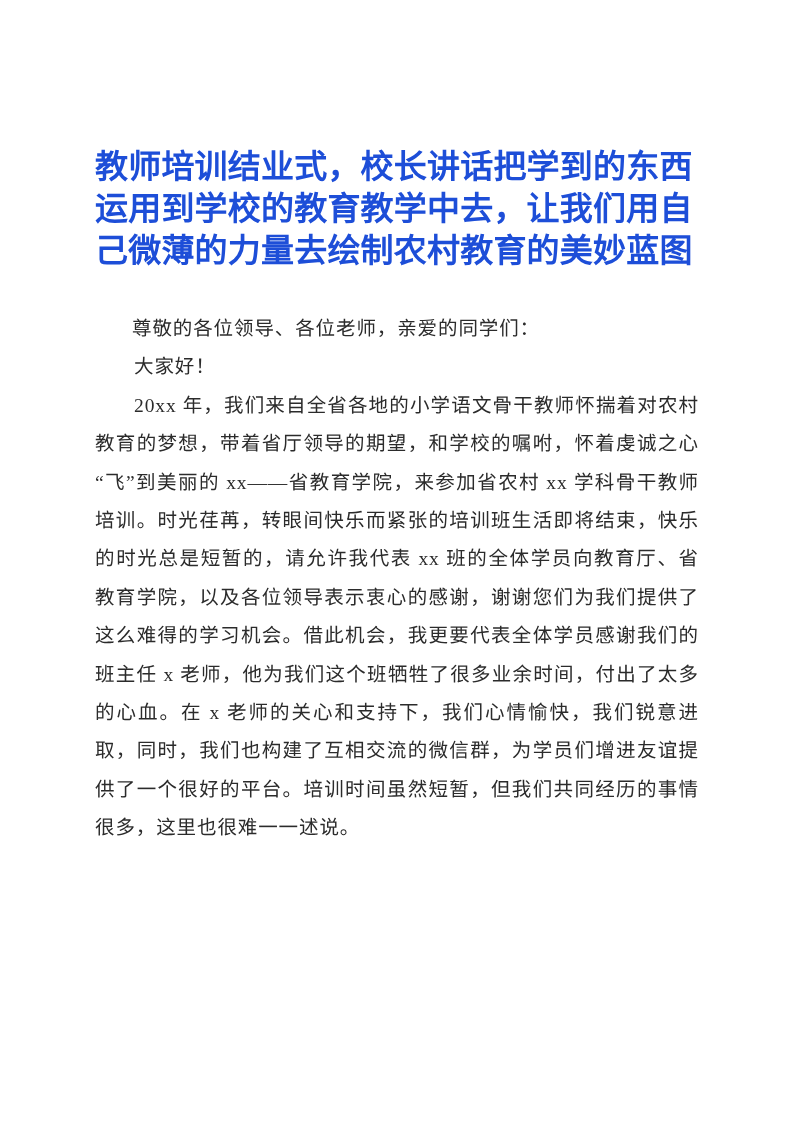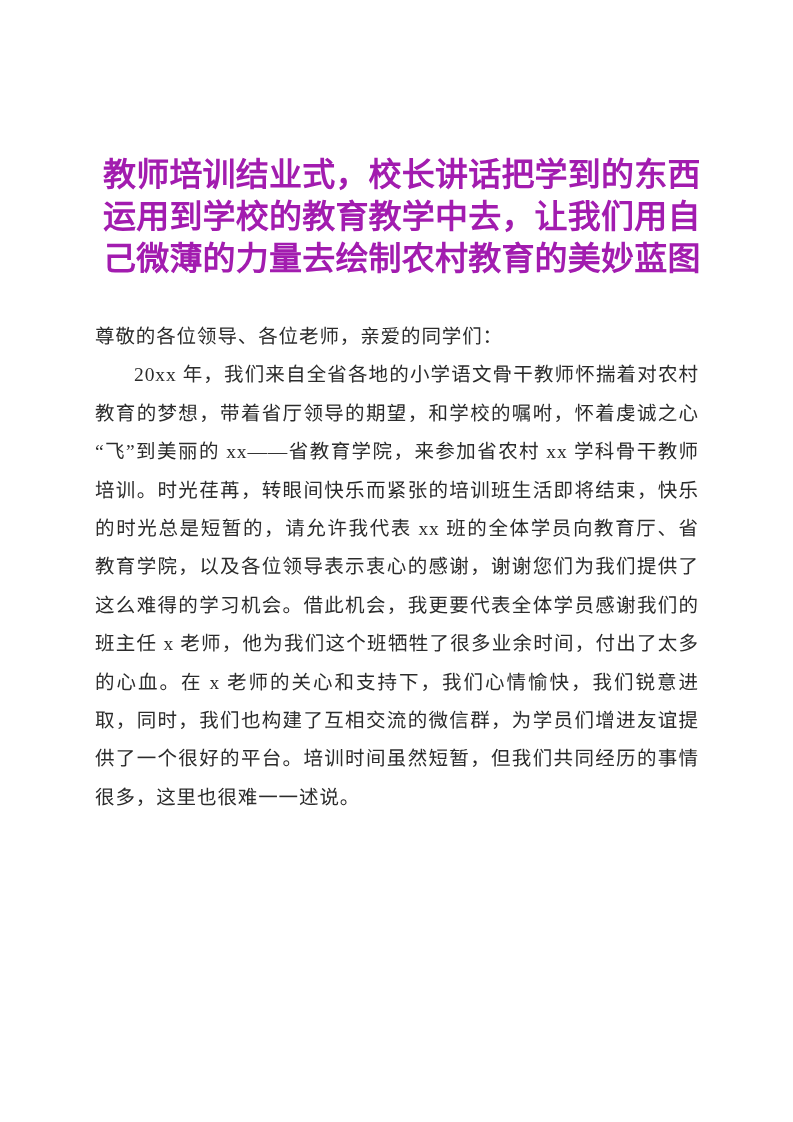--- a/index.html
+++ b/index.html
@@ -32,24 +32,24 @@
     left: 95px;
     top: 146px;
     width: 604px;
   }
 
   .doc-title {
     font-family: "DejaVu Sans", "Liberation Sans", sans-serif;
     font-weight: bold;
     font-size: 33px;
     line-height: 42px;
-    color: #a21caf;
+    color: #1d4ed8;
     letter-spacing: 0.2px;
     text-align: left;
-    margin: 8px;
+    margin: 0;
     width: 598px;
   }
 
   .body-block {
     margin-top: 38px;
   }
 
   .para {
     font-family: "Liberation Serif", "DejaVu Serif", serif;
     font-size: 19.5px;
@@ -62,32 +62,34 @@
     width: 604px;
     word-break: break-all;
   }
 
   .para.indent {
     text-indent: 2em;
   }
 
   .para.no-indent {
     text-indent: 0;
+    margin-left: 37px;
   }
 </style>
 </head>
 <body>
 
 <div class="page">
   <div class="content">
 
     <h1 class="doc-title">教师培训结业式，校长讲话把学到的东西运用到学校的教育教学中去，让我们用自己微薄的力量去绘制农村教育的美妙蓝图</h1>
 
     <div class="body-block">
       <p class="para no-indent">尊敬的各位领导、各位老师，亲爱的同学们：</p>
 
+      <p class="para indent">大家好！</p>
 
       <p class="para indent">20xx 年，我们来自全省各地的小学语文骨干教师怀揣着对农村教育的梦想，带着省厅领导的期望，和学校的嘱咐，怀着虔诚之心“飞”到美丽的 xx——省教育学院，来参加省农村 xx 学科骨干教师培训。时光荏苒，转眼间快乐而紧张的培训班生活即将结束，快乐的时光总是短暂的，请允许我代表 xx 班的全体学员向教育厅、省教育学院，以及各位领导表示衷心的感谢，谢谢您们为我们提供了这么难得的学习机会。借此机会，我更要代表全体学员感谢我们的班主任 x 老师，他为我们这个班牺牲了很多业余时间，付出了太多的心血。在 x 老师的关心和支持下，我们心情愉快，我们锐意进取，同时，我们也构建了互相交流的微信群，为学员们增进友谊提供了一个很好的平台。培训时间虽然短暂，但我们共同经历的事情很多，这里也很难一一述说。</p>
 
     </div>
 
   </div>
 </div>
 
 </body></html>

